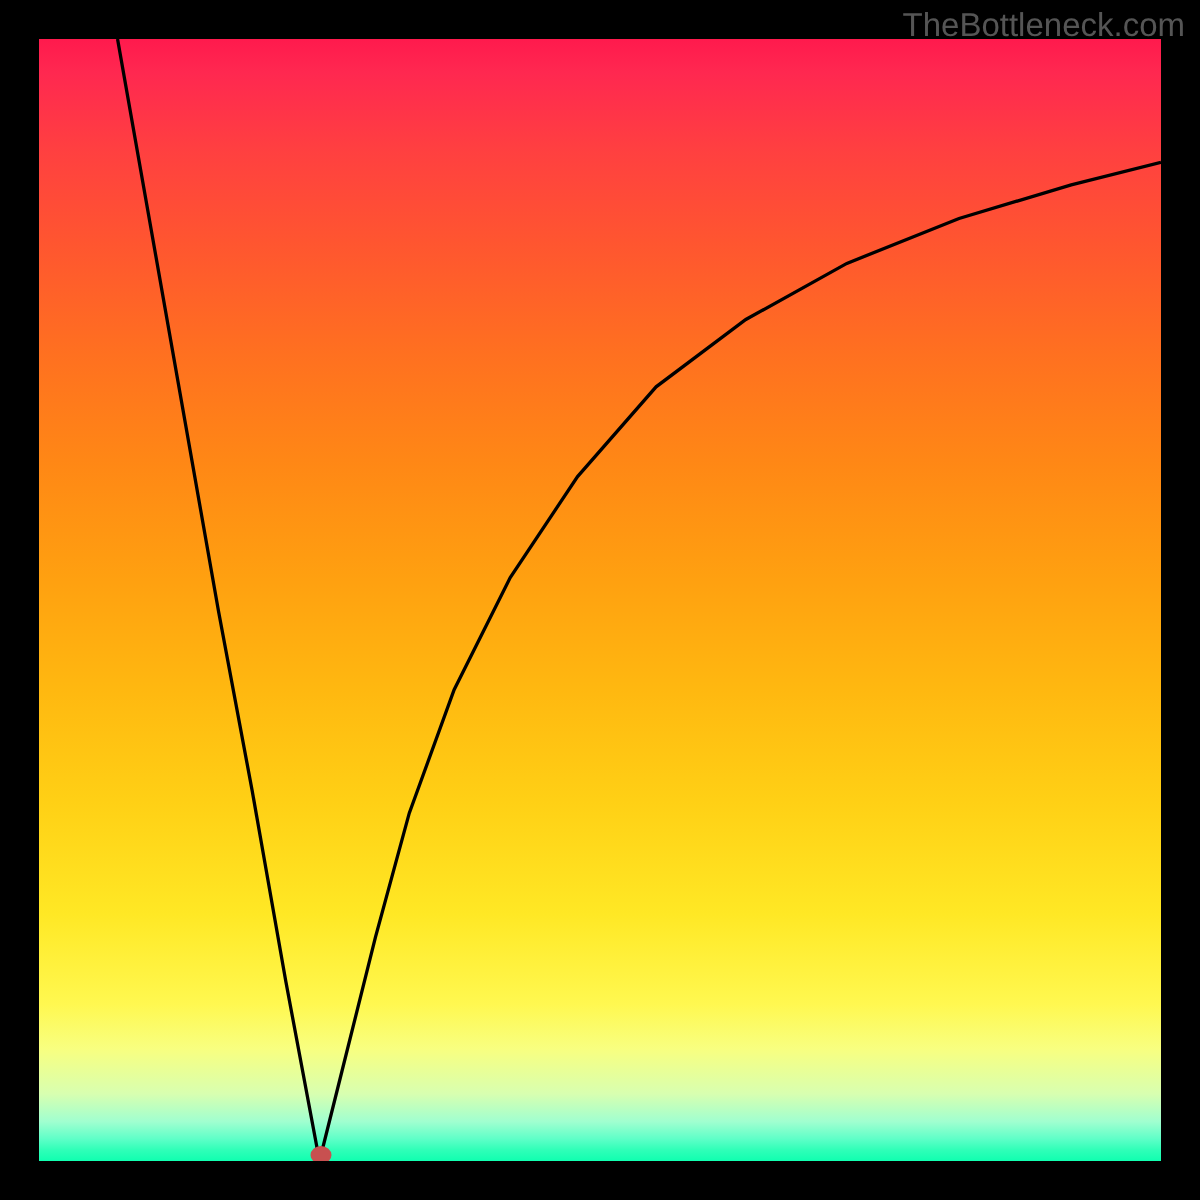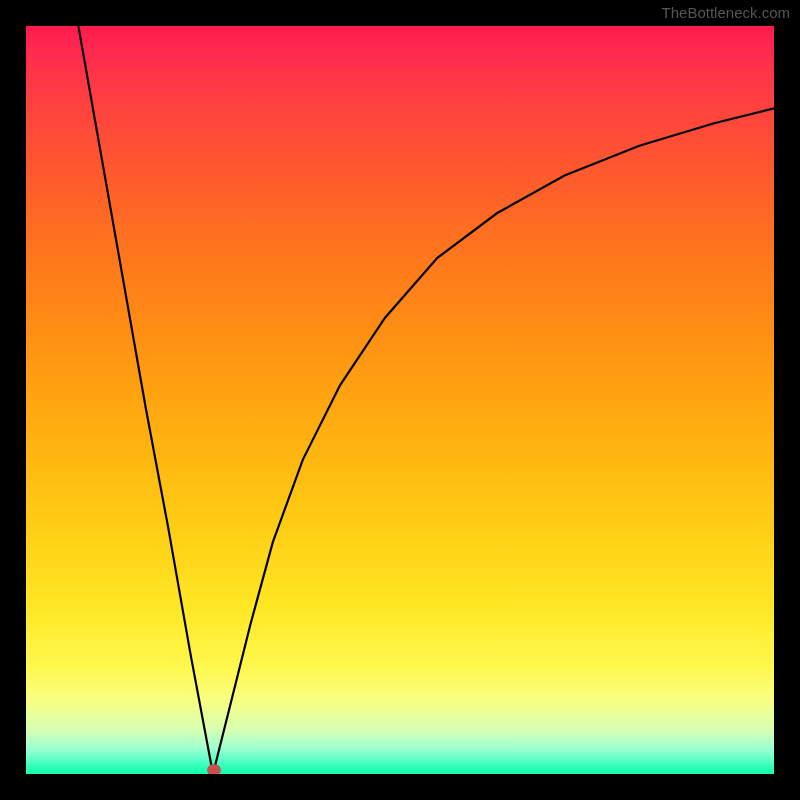--- a/index.html
+++ b/index.html
@@ -12,21 +12,21 @@
       height: 800px;
       background: #000;
       position: relative;
       font-family: Arial, sans-serif;
     }
     .watermark {
       position: absolute;
       top: 4px;
       right: 10px;
       color: #555;
-      font-size: 15px;
+      font-size: 22px;
       font-weight: normal;
       z-index: 10;
     }
     .chart-container {
       position: absolute;
       top: 26px;
       left: 26px;
       width: 748px;
       height: 748px;
       overflow: hidden;

